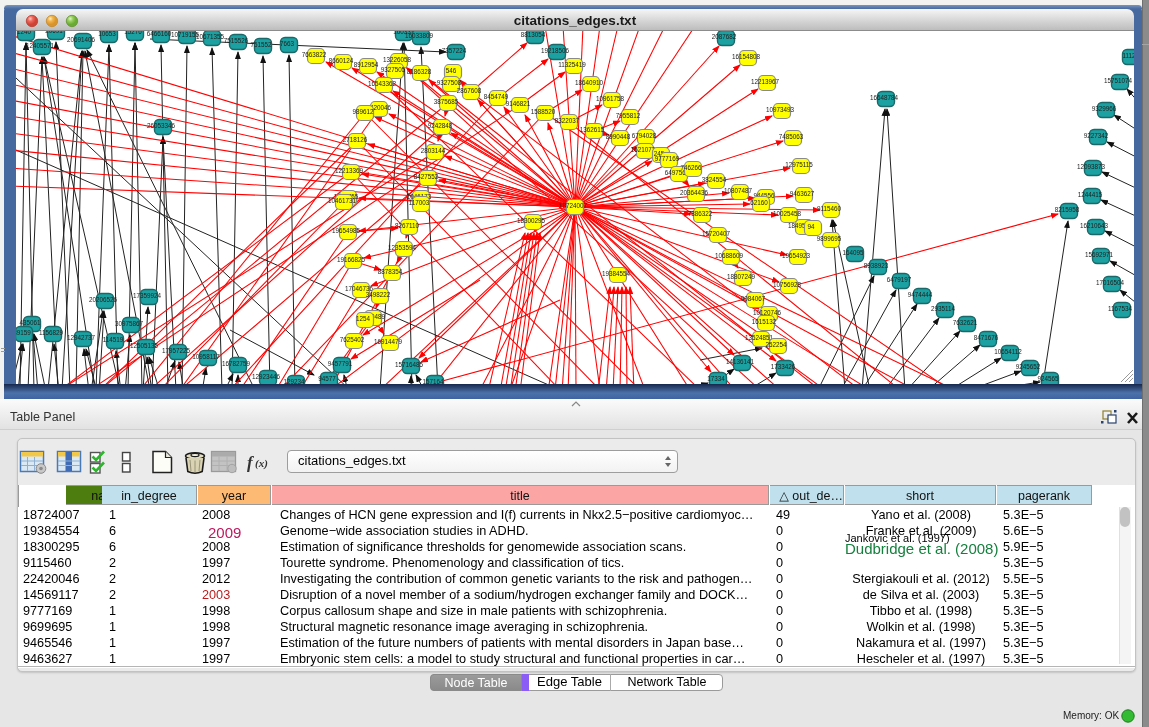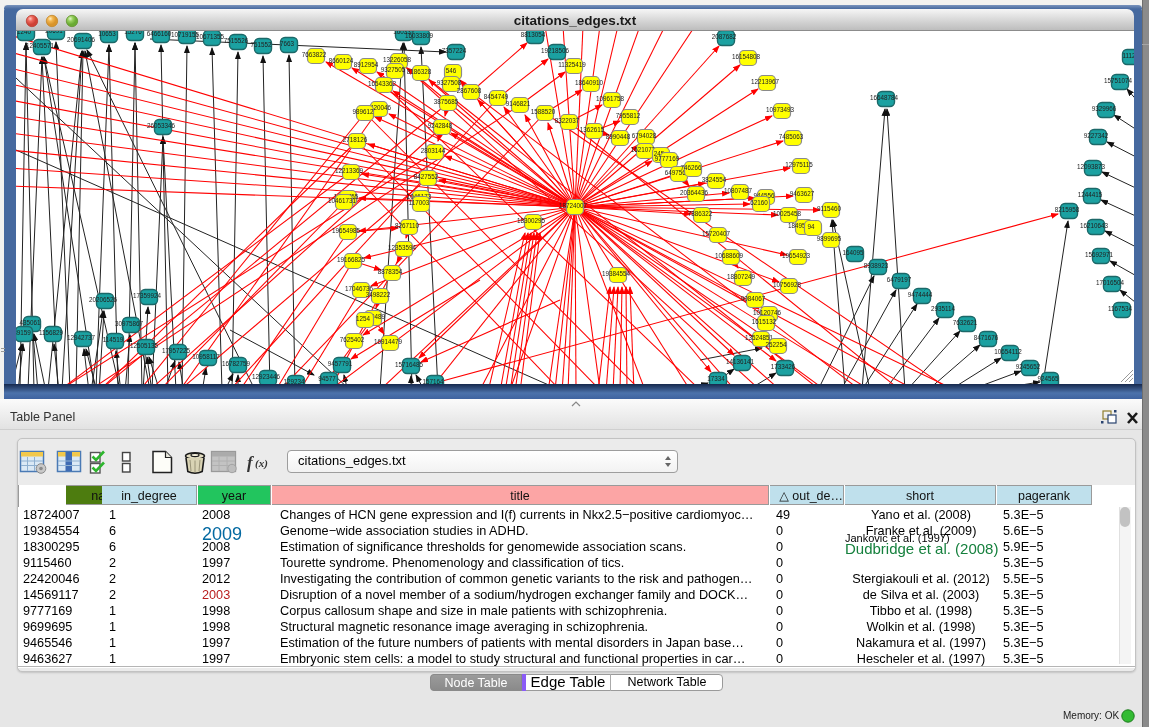--- a/index.html
+++ b/index.html
@@ -649,36 +649,36 @@
 <div class="abs" style="left:287px;top:450px;width:391px;height:23px;background:linear-gradient(#ffffff,#f2f2f2);border:1px solid #9d9d9d;border-radius:4px;"></div>
 <div class="abs" style="left:298px;top:453px;font-size:13px;color:#000;">citations_edges.txt</div>
 <svg class="abs" style="left:660px;top:452px" width="16" height="19">
  <path d="M8 4 L11 8 L5 8 z" fill="#666"></path>
     <path d="M8 15 L11 11 L5 11 z" fill="#666"></path>
 </svg>
 
 <div class="abs" style="left:18px;top:485px;width:1117px;height:183px;background:#fff;"></div>
 <div style="position:absolute;left:18px;top:485px;width:83px;height:20px;background:#4d7c0f;border:1px solid #9a9a9a;border-left:none;font-size:12.5px;color:#111;text-align:center;line-height:20px;margin-left:48px;">name</div>
 <div style="position:absolute;left:102px;top:485px;width:95px;height:20px;background:#bfe0ec;border:1px solid #9a9a9a;border-left:none;font-size:12.5px;color:#111;text-align:center;line-height:20px;">in_degree</div>
-<div style="position:absolute;left:198px;top:485px;width:73px;height:20px;background:#22c55e;border:1px solid #9a9a9a;border-left:none;font-size:12.5px;color:#111;text-align:center;line-height:20px;">year</div>
+<div style="position:absolute;left:198px;top:485px;width:73px;height:20px;background:#fdba74;border:1px solid #9a9a9a;border-left:none;font-size:12.5px;color:#111;text-align:center;line-height:20px;">year</div>
 <div style="position:absolute;left:272px;top:485px;width:497px;height:20px;background:#fca5a5;border:1px solid #9a9a9a;border-left:none;font-size:12.5px;color:#111;text-align:center;line-height:20px;">title</div>
 <div style="position:absolute;left:770px;top:485px;width:74px;height:20px;background:#bfe0ec;border:1px solid #9a9a9a;border-left:none;font-size:12.5px;color:#111;text-align:right;line-height:20px;">△ out_de…</div>
 <div style="position:absolute;left:845px;top:485px;width:151px;height:20px;background:#bfe0ec;border:1px solid #9a9a9a;border-left:none;font-size:12.5px;color:#111;text-align:center;line-height:20px;">short</div>
 <div style="position:absolute;left:997px;top:485px;width:95px;height:20px;background:#bfe0ec;border:1px solid #9a9a9a;border-left:none;font-size:12.5px;color:#111;text-align:center;line-height:20px;">pagerank</div>
 <div style="position:absolute;left:18px;top:485px;width:1px;height:22px;background:#9a9a9a"></div>
 <div style="position:absolute;left:23px;top:508px;width:80px;height:16px;font-size:12.7px;color:#000;white-space:nowrap">18724007</div>
 <div style="position:absolute;left:109px;top:508px;font-size:12.7px;color:#000">1</div>
 <div style="position:absolute;left:202px;top:508px;font-size:12.7px;color:#000">2008</div>
 <div style="position:absolute;left:280px;top:508px;width:488px;height:16px;overflow:hidden;font-size:12.7px;color:#000;white-space:nowrap">Changes of HCN gene expression and I(f) currents in Nkx2.5−positive cardiomyoc…</div>
 <div style="position:absolute;left:776px;top:508px;font-size:12.7px;color:#000">49</div>
 <div style="position:absolute;left:845px;top:508px;width:152px;text-align:center;font-size:12.7px;color:#000;white-space:nowrap">Yano et al. (2008)</div>
 <div style="position:absolute;left:1003px;top:508px;font-size:12.7px;color:#000">5.3E−5</div>
 <div style="position:absolute;left:23px;top:524px;width:80px;height:16px;font-size:12.7px;color:#000;white-space:nowrap">19384554</div>
 <div style="position:absolute;left:109px;top:524px;font-size:12.7px;color:#000">6</div>
-<div style="position:absolute;left:202px;top:524px;font-size:18px;color:#0369a1">2009</div>
+<div style="position:absolute;left:208px;top:524px;font-size:15px;color:#be185d">2009</div>
 <div style="position:absolute;left:280px;top:524px;width:488px;height:16px;overflow:hidden;font-size:12.7px;color:#000;white-space:nowrap">Genome−wide association studies in ADHD.</div>
 <div style="position:absolute;left:776px;top:524px;font-size:12.7px;color:#000">0</div>
 <div style="position:absolute;left:845px;top:524px;width:152px;text-align:center;font-size:12.7px;color:#000;white-space:nowrap">Franke et al. (2009)</div>
 <div style="position:absolute;left:1003px;top:524px;font-size:12.7px;color:#000">5.6E−5</div>
 <div style="position:absolute;left:23px;top:540px;width:80px;height:16px;font-size:12.7px;color:#000;white-space:nowrap">18300295</div>
 <div style="position:absolute;left:109px;top:540px;font-size:12.7px;color:#000">6</div>
 <div style="position:absolute;left:202px;top:540px;font-size:12.7px;color:#000">2008</div>
 <div style="position:absolute;left:280px;top:540px;width:488px;height:16px;overflow:hidden;font-size:12.7px;color:#000;white-space:nowrap">Estimation of significance thresholds for genomewide association scans.</div>
 <div style="position:absolute;left:776px;top:540px;font-size:12.7px;color:#000">0</div>
 <div style="position:absolute;left:845px;top:540px;width:152px;text-align:center;font-size:15px;color:#15803d;white-space:nowrap">Dudbridge et al. (2008)</div>
@@ -732,19 +732,19 @@
 <div style="position:absolute;left:776px;top:652px;font-size:12.7px;color:#000">0</div>
 <div style="position:absolute;left:845px;top:652px;width:152px;text-align:center;font-size:12.7px;color:#000;white-space:nowrap">Hescheler et al. (1997)</div>
 <div style="position:absolute;left:1003px;top:652px;font-size:12.7px;color:#000">5.3E−5</div>
 
 <div class="abs" style="left:1119px;top:507px;width:12px;height:157px;background:#f4f4f4;border-left:1px solid #e0e0e0;"></div>
 <div class="abs" style="left:1120px;top:507px;width:10px;height:20px;background:#c2c2c2;border-radius:5px;"></div>
 <div class="abs" style="left:18px;top:666px;width:1117px;height:1px;background:#b5b5b5;"></div>
 
 <div class="abs" style="left:430px;top:674px;width:293px;height:17px;background:#fff;border:1px solid #9a9a9a;border-radius:4px;"></div>
 <div class="abs" style="left:430px;top:674px;width:92px;height:17px;background:linear-gradient(#9b9b9b,#8a8a8a);border:1px solid #8a8a8a;border-radius:4px 0 0 4px;color:#fff;font-size:12.5px;text-align:center;line-height:16px;">Node Table</div>
-<div class="abs" style="left:522px;top:674px;width:89px;height:17px;border-right:1px solid #aaa;border-left:4px solid #8b5cf6;color:#000;font-size:15px;text-align:center;line-height:16px;">Edge Table</div>
+<div class="abs" style="left:522px;top:674px;width:89px;height:17px;border-right:1px solid #aaa;border-left:7px solid #8b5cf6;color:#000;font-size:13px;text-align:center;line-height:16px;">Edge Table</div>
 <div class="abs" style="left:611px;top:674px;width:112px;height:17px;color:#000;font-size:12.5px;text-align:center;line-height:16px;">Network Table</div>
 
 <div class="abs" style="left:1063px;top:710px;font-size:10px;color:#222;">Memory: OK</div>
 <svg class="abs" style="left:1120px;top:708px" width="16" height="16">
  <circle cx="8" cy="8" r="6.2" fill="#33bb33" stroke="#1c7a1c" stroke-width="1"></circle>
 </svg>
 
 </body></html>

